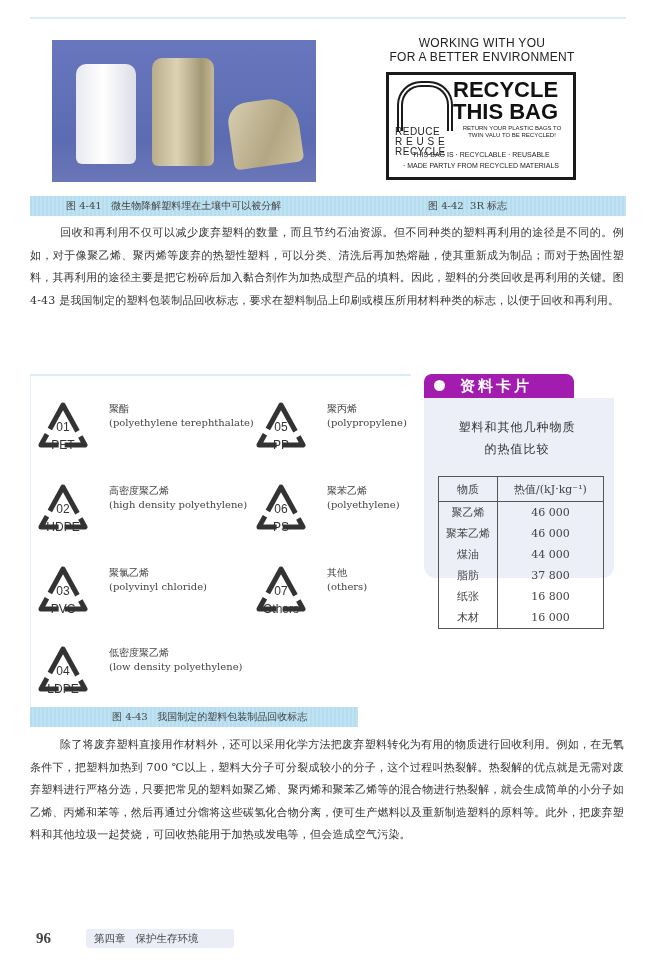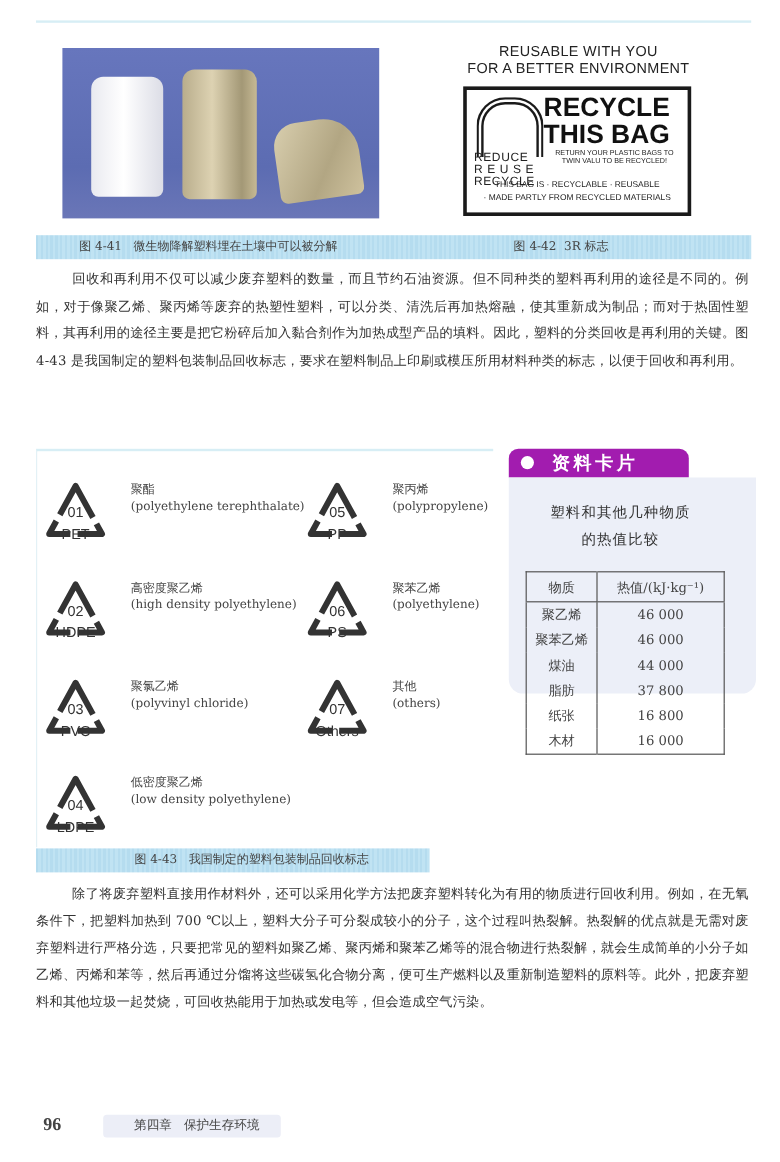--- a/index.html
+++ b/index.html
@@ -45,46 +45,46 @@
   .abbr { position: absolute; left: 0; top: 54px; width: 56px; text-align: center; font-family: "Liberation Sans", sans-serif; font-size: 12px; color: #333; }
   .cname { position: absolute; left: 74px; top: 18px; font-size: 10px; line-height: 14px; color: #444; white-space: nowrap; }
   .capbar2 { left: 30px; top: 684px; width: 328px; height: 20px;
     background: repeating-linear-gradient(90deg, #b5dcef 0 2px, #c0e3f3 2px 4px); margin-top: 23px; }
 
   
   .card-tab { left: 424px; top: 374px; width: 150px; height: 24px; background: #a21caf;
     border-radius: 8px 8px 0 0; }
   .card-tab .dot { position: absolute; left: 10px; top: 6px; width: 11px; height: 11px; border-radius: 50%; background: #fff; }
   .card-tab .lbl { position: absolute; left: 36px; top: 0; font-family: "DejaVu Sans", sans-serif; font-weight: bold; font-size: 15px; line-height: 24px; color: #fff; letter-spacing: 3px; }
-  .card { left: 424px; top: 398px; width: 190px; height: 180px; background: #eceff8; border-radius: 0 0 12px 12px; padding-left: 16px; }
+  .card { left: 424px; top: 398px; width: 190px; height: 180px; background: #eceff8; border-radius: 0 0 12px 12px; }
   .card .title { position: absolute; left: 0; top: 18px; width: 186px; text-align: center; font-size: 12px; line-height: 22px; color: #333; letter-spacing: 1px; }
   .tbl { position: absolute; left: 14px; top: 78px; width: 166px; border-collapse: collapse; border: 1px solid #555; font-size: 11px; color: #444; }
   .tbl th, .tbl td { padding: 0; height: 21px; text-align: center; font-weight: normal; }
   .tbl th { border-bottom: 1px solid #555; height: 24px; }
   .tbl th:first-child, .tbl td:first-child { border-right: 1px solid #555; width: 58px; }
 
   
   .pnum { left: 36px; top: 930px; font-family: Liberation Serif, serif; font-weight: bold; font-size: 15px; color: #444; }
   .chap { left: 86px; top: 929px; width: 140px; height: 19px; background: #eceef7; border-radius: 3px;
-    font-family: "DejaVu Sans", sans-serif; font-size: 10.5px; line-height: 19px; color: #444; padding-left: 8px; text-align: center; }
+    font-family: "DejaVu Sans", sans-serif; font-size: 10.5px; line-height: 19px; color: #444; padding-left: 8px; }
   .chap span + span { margin-left: 10px; }
 </style>
 </head>
 <body>
 
 <div class="abs fig-top"></div>
 
 <div class="abs photo">
   <div class="jar white"></div>
   <div class="jar dirty"></div>
   <div class="jar broken"></div>
 </div>
 
 <div class="abs rlogo">
-  <div class="hdr">REUSABLE WITH YOU</div>
+  <div class="hdr">WORKING WITH YOU</div>
   <div class="hdr">FOR A BETTER ENVIRONMENT</div>
   <div class="box">
     <div class="arc"></div>
     <div class="rr">
       <div>REDUCE</div>
       <div>R E U S E</div>
       <div>RECYCLE</div>
     </div>
     <div class="big">
       <div>RECYCLE</div>

